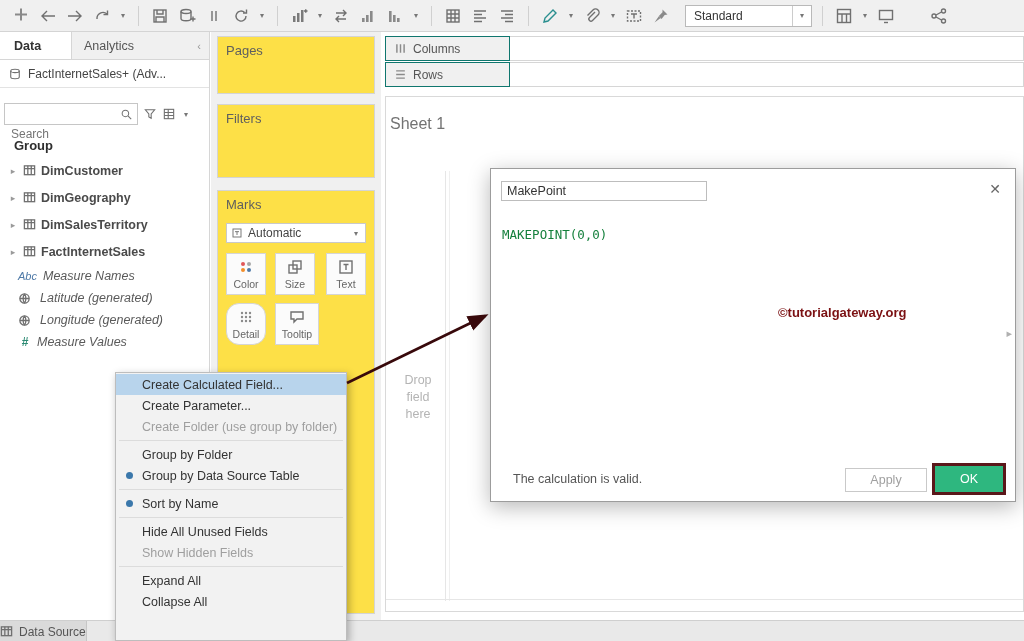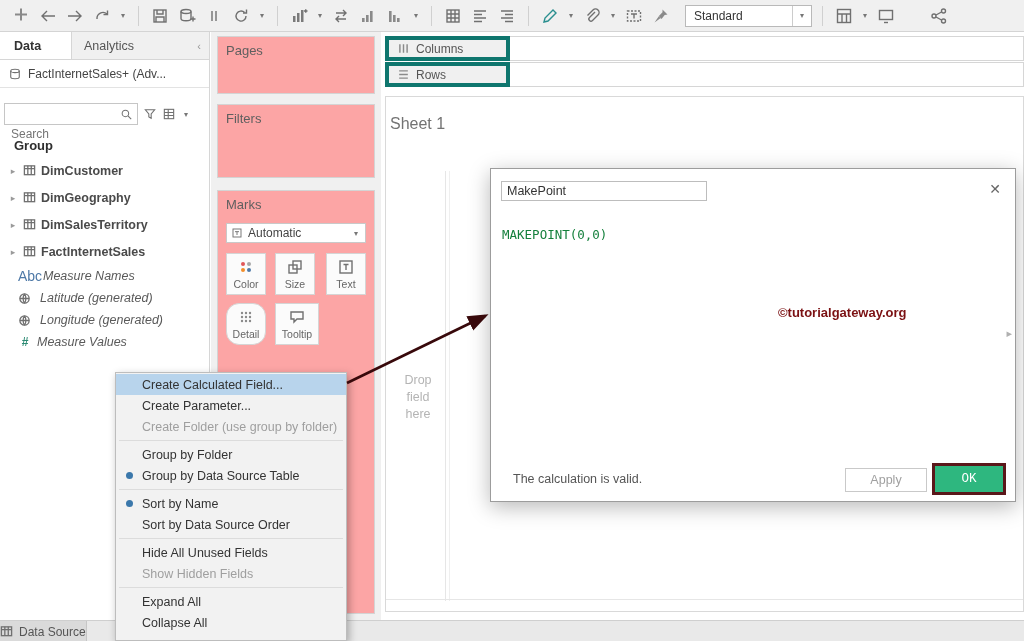--- a/index.html
+++ b/index.html
@@ -32,36 +32,36 @@
   .search-box{width:134px;height:22px;border:1px solid #c6c6c6;display:flex;align-items:center;
               padding:0 4px;box-sizing:border-box;background:#fff;}
   .search-box input{border:none;outline:none;flex:1;min-width:0;font-size:12px;color:#555;
                     background:transparent;font-family:"Liberation Sans",sans-serif;margin-top:40px;}
   .tables-header{margin:12px 0 4px 14px;font-weight:bold;font-size:13px;color:#2f2f2f;}
   .frow{display:flex;align-items:center;height:27px;padding-left:8px;gap:5px;font-size:12.5px;}
   .trow .tlabel{font-weight:bold;color:#4a4a4a;}
   .mrow{height:22px;padding-left:18px;}
   .mrow .mlabel{font-style:italic;color:#5a5a5a;}
   .chev{font-size:9px;color:#9a9a9a;width:10px;text-align:center;}
-  .abc-ic{font-size:14px;color:#4e79a7;width:20px;}
+  .abc-ic{font-size:11px;color:#4e79a7;font-style:italic;width:20px;}
   .hash-ic{font-size:12px;color:#2e8b74;font-weight:bold;width:14px;text-align:center;}
   
   .middle{position:absolute;left:211px;top:32px;width:170px;height:588px;background:#f0f0f0;}
-  .card{position:absolute;left:6px;width:158px;border:1px solid #d4d4d4;background:#fca5a5;box-sizing:border-box;}
+  .card{position:absolute;left:6px;width:158px;border:1px solid #d4d4d4;background:#fde047;box-sizing:border-box;}
   .card-label{padding:6px 0 0 8px;font-size:13px;color:#5f5f5f;}
   .mark-dd{position:absolute;left:8px;top:32px;width:140px;height:20px;background:#fff;
            border:1px solid #c9c9c9;display:flex;align-items:center;gap:5px;padding:0 4px;
            box-sizing:border-box;font-size:12px;color:#444;}
   .mark-dd .dd-label{flex:1;}
   .mbtn{position:absolute;width:40px;height:42px;background:#fbfbfb;border:1px solid #d5d5d5;
         box-sizing:border-box;display:flex;flex-direction:column;align-items:center;
         justify-content:center;gap:3px;font-size:10.5px;color:#666;}
   
   .shelf{position:absolute;left:385px;height:25px;display:flex;}
-  .shelf-label{width:125px;background:#f0f0f0;border:4px solid #0f766e;display:flex;align-items:center;
+  .shelf-label{width:125px;background:#f0f0f0;border:1px solid #0f766e;display:flex;align-items:center;
                gap:6px;padding-left:8px;font-size:12px;color:#555;box-sizing:border-box;}
   .shelf-field{width:514px;background:#fff;border:1px solid #d6d6d6;border-left:none;box-sizing:border-box;}
   
   .sheet{position:absolute;left:385px;top:96px;width:639px;height:516px;background:#fff;
          border:1px solid #d9d9d9;box-sizing:border-box;}
   .sheet-title{position:absolute;left:4px;top:18px;font-size:16px;color:#737373;}
   .axis-v{position:absolute;left:59px;top:74px;width:0;height:430px;border-left:1px solid #e6e6e6;}
   .axis-v2{position:absolute;left:63px;top:74px;width:0;height:430px;border-left:1px solid #efefef;}
   .axis-h{position:absolute;left:0;top:502px;width:637px;height:0;border-top:1px solid #e6e6e6;}
   .drop-hint{position:absolute;left:8px;top:275px;width:48px;text-align:center;color:#b4b4b4;
@@ -76,21 +76,21 @@
   .formula{position:absolute;left:11px;top:58px;font-family:"DejaVu Sans Mono",monospace;
            font-size:12.5px;color:#15803d;}
   .watermark{position:absolute;left:287px;top:136px;font-weight:bold;font-size:13px;color:#7b1113;}
   .panel-arrow{position:absolute;right:3px;top:158px;color:#b0b0b0;font-size:11px;}
   .valid-text{position:absolute;left:22px;top:303px;font-size:12.5px;color:#555;}
   .apply-btn{position:absolute;left:354px;top:299px;width:82px;height:24px;background:#fff;
              border:1px solid #c9c9c9;color:#a0a0a0;font-size:12.5px;display:flex;
              align-items:center;justify-content:center;box-sizing:border-box;}
   .ok-btn{position:absolute;left:441px;top:294px;width:74px;height:32px;background:#2eb77f;
           border:3px solid #5a171a;color:#fff;font-size:12.5px;display:flex;align-items:center;
-          justify-content:center;box-sizing:border-box;font-family:Liberation Mono, monospace;}
+          justify-content:center;box-sizing:border-box;}
   
   .menu{position:absolute;left:115px;top:372px;width:232px;height:269px;background:#f2f2f2;
         border:1px solid #bdbdbd;box-shadow:2px 3px 8px rgba(0,0,0,.3);z-index:50;
         box-sizing:border-box;padding-top:1px;font-size:12.5px;color:#333;overflow:hidden;}
   .mi{height:21px;display:flex;align-items:center;padding-left:26px;position:relative;}
   .mi.hl{background:#b8d4ec;}
   .mi.dis{color:#9f9f9f;}
   .bullet{position:absolute;left:10px;top:7px;width:7px;height:7px;border-radius:50%;background:#3b78ab;}
   .msep{height:1px;background:#dcdcdc;margin:3px 3px;}
   
@@ -468,21 +468,20 @@
     <div class="mi">Group by Folder</div>
     <div class="mi">
       <span class="bullet"></span>
       <span>Group by Data Source Table</span>
     </div>
     <div class="msep"></div>
     <div class="mi">
       <span class="bullet"></span>
       <span>Sort by Name</span>
     </div>
-    <div class="mi">Sort by Data Source Order</div>
     <div class="msep"></div>
     <div class="mi">Hide All Unused Fields</div>
     <div class="mi dis">Show Hidden Fields</div>
     <div class="msep"></div>
     <div class="mi">Expand All</div>
     <div class="mi">Collapse All</div>
   </div>
 
   <div class="statusbar">
     <div class="ds-tab">

